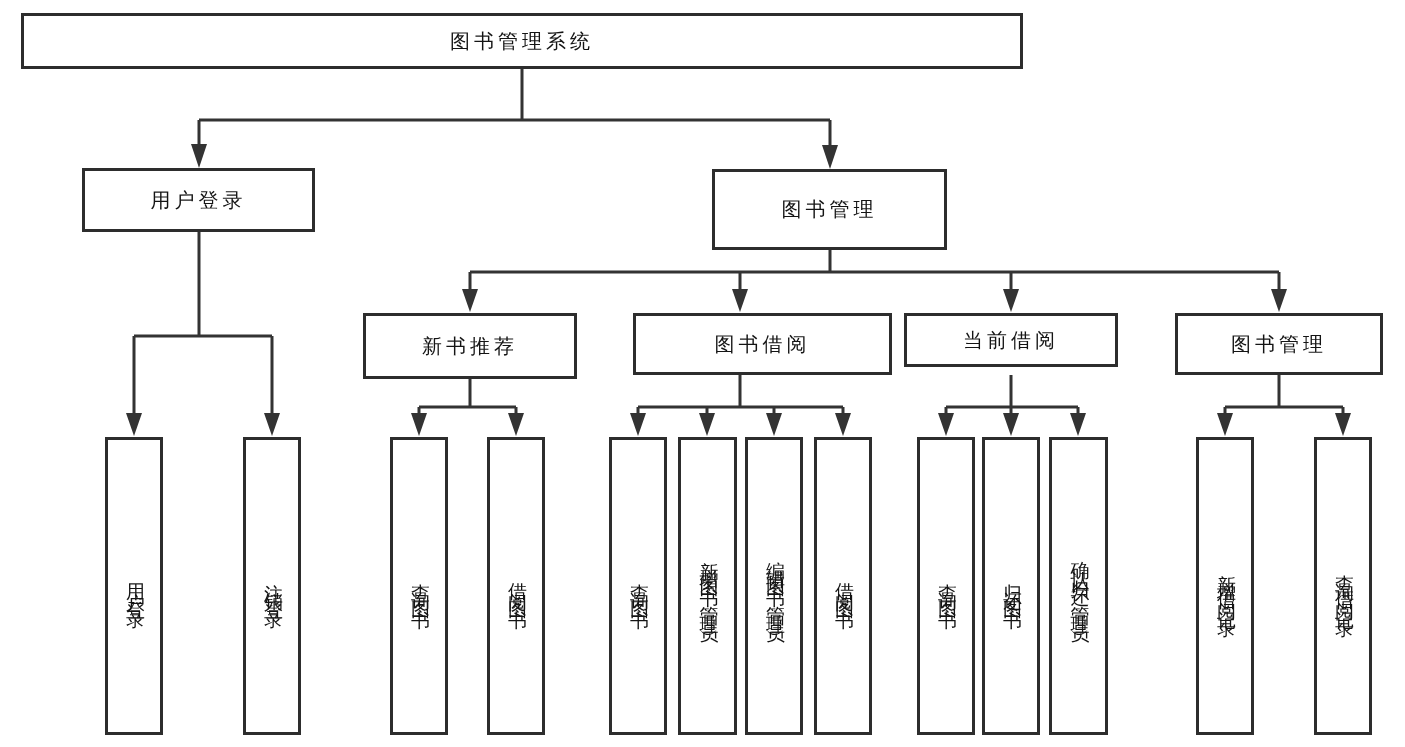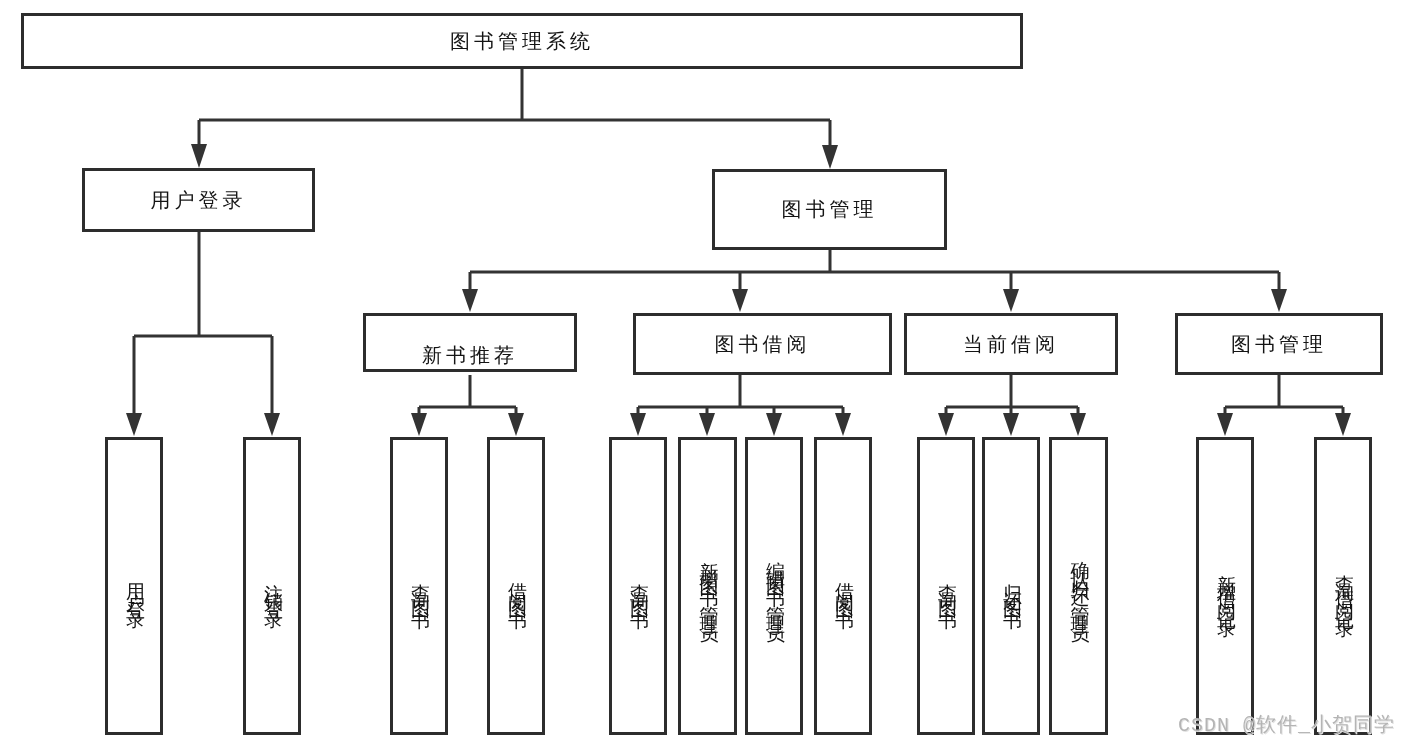--- a/index.html
+++ b/index.html
@@ -36,23 +36,23 @@
     text-orientation: mixed;
     font-size: 19px;
     letter-spacing: 9px;
     line-height: 1;
     white-space: nowrap;
   }
   
   .n-root { left: 21px;  top: 13px;  width: 1002px; height: 56px; }
   .n-l2a  { left: 82px;  top: 168px; width: 233px;  height: 64px; }
   .n-l2b  { left: 712px; top: 169px; width: 235px;  height: 81px; text-align: center; }
-  .n-l3a  { left: 363px;  top: 313px; width: 214px; height: 59px; align-items: flex-end; }
+  .n-l3a  { left: 363px;  top: 313px; width: 214px; height: 66px; }
   .n-l3b  { left: 633px;  top: 313px; width: 259px; height: 62px; }
-  .n-l3c  { left: 904px;  top: 313px; width: 214px; height: 62px; }
+  .n-l3c  { left: 904px;  top: 313px; width: 214px; height: 54px; }
   .n-l3d  { left: 1175px; top: 313px; width: 208px; height: 62px; }
   .leaf { top: 437px; width: 58px; height: 298px; }
   .n-a1 { left: 105px; }
   .n-a2 { left: 243px; }
   .n-b1 { left: 390px; }
   .n-b2 { left: 487px; }
   .n-c1 { left: 609px; }
   .n-c2 { left: 678px; width: 59px; }
   .n-c3 { left: 745px; }
   .n-c4 { left: 814px; }
@@ -192,15 +192,14 @@
     <span class="vtext">确认归还（管理员）</span>
   </div>
 
   <div class="box vbox leaf n-e1">
     <span class="vtext">新增借阅记录</span>
   </div>
   <div class="box vbox leaf n-e2">
     <span class="vtext">查询借阅记录</span>
   </div>
 
-  <div class="watermark">CSDN @软件_小贺同学</div>
 
 </div>
 
 </body></html>

